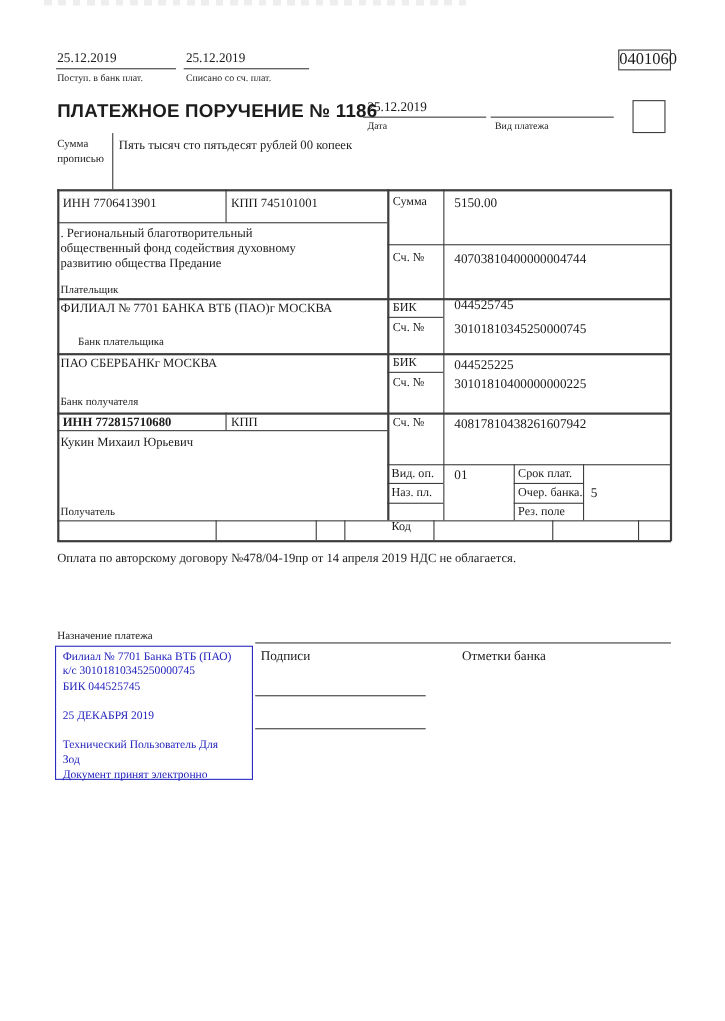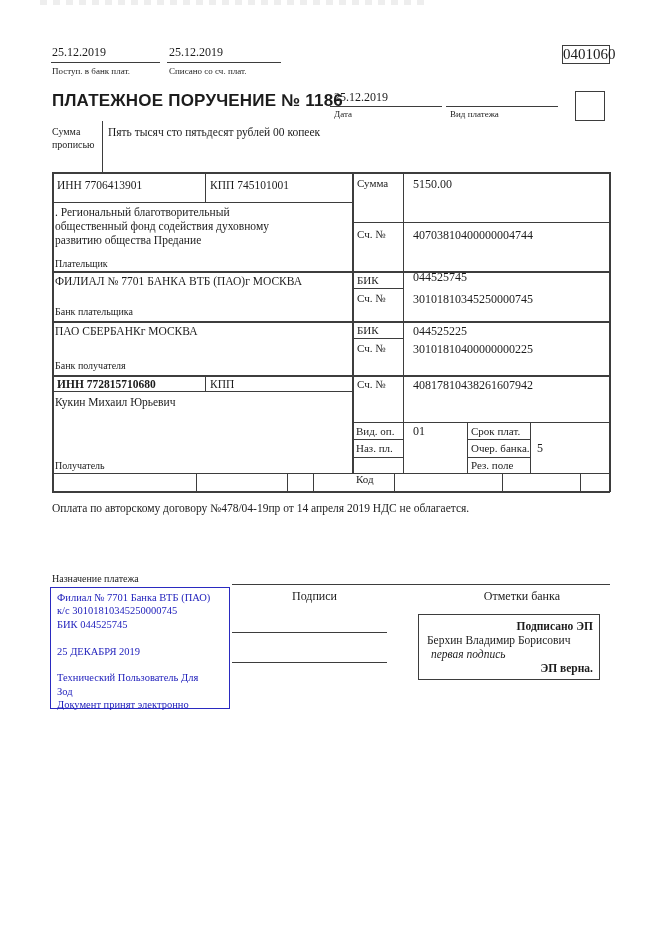--- a/index.html
+++ b/index.html
@@ -16,21 +16,21 @@
   .t115{font-size:11.5px;}
   .t12{font-size:12px;}
   .title{font-family:"Liberation Sans","DejaVu Sans",sans-serif;font-weight:bold;font-size:17px;letter-spacing:.2px;}
   .codebox{position:absolute;border:1px solid #3d3d3d;text-align:center;font-size:15px;line-height:17px;}
   .emptybox{position:absolute;border:1.5px solid #3d3d3d;background:#fff;}
   .stamp{position:absolute;left:50px;top:587px;width:180px;height:122px;border:1.5px solid #2a2ac0;
          color:#2323bd;font-size:10.5px;line-height:13.4px;padding:3px 0 0 6px;box-sizing:border-box;}
   .stamp .bl{white-space:nowrap;}
   .epbox{position:absolute;left:418px;top:614px;width:182px;height:66px;border:1.5px solid #3d3d3d;
          box-sizing:border-box;padding:4px 6px 0 8px;font-size:11.5px;line-height:14px;}
-  .center{text-align:right;}
+  .center{text-align:left;}
   .bold{font-weight:bold;}
   .italic{font-style:italic;}
   .topcut{position:absolute;left:40px;top:0;width:390px;height:5px;opacity:.10;
           background:repeating-linear-gradient(90deg,#555 0 7px,transparent 7px 13px);}
 </style>
 </head>
 <body>
 
 <div class="page">
 
@@ -105,21 +105,21 @@
 
   <div class="abs t11" style="left:357px;top:228px;">Сч. №</div>
   <div class="abs t12" style="left:413px;top:228px;">40703810400000004744</div>
   <div class="abs t10" style="left:55px;top:258px;">Плательщик</div>
 
   <div class="abs t115" style="left:55px;top:275px;">ФИЛИАЛ № 7701 БАНКА ВТБ (ПАО)г МОСКВА</div>
   <div class="abs t11" style="left:357px;top:274px;">БИК</div>
   <div class="abs t12" style="left:413px;top:270px;">044525745</div>
   <div class="abs t11" style="left:357px;top:292px;">Сч. №</div>
   <div class="abs t12" style="left:413px;top:292px;">30101810345250000745</div>
-  <div class="abs t10" style="left:55px;top:306px;">Банк плательщика</div>
+  <div class="abs t10" style="left:55px;top:306px;padding-left:16px;">Банк плательщика</div>
 
   <div class="abs t115" style="left:55px;top:325px;">ПАО СБЕРБАНКг МОСКВА</div>
   <div class="abs t11" style="left:357px;top:324px;">БИК</div>
   <div class="abs t12" style="left:413px;top:324px;">044525225</div>
   <div class="abs t11" style="left:357px;top:342px;">Сч. №</div>
   <div class="abs t12" style="left:413px;top:342px;">30101810400000000225</div>
   <div class="abs t10" style="left:55px;top:360px;">Банк получателя</div>
 
   <div class="abs t115" style="left:57px;top:378px;font-weight:bold;">ИНН 772815710680</div>
   <div class="abs t115" style="left:210px;top:378px;">КПП</div>
@@ -151,20 +151,14 @@
     <div class="bl">к/с 30101810345250000745</div>
     <div class="bl">БИК 044525745</div>
     <div class="bl">&nbsp;</div>
     <div class="bl">25 ДЕКАБРЯ 2019</div>
     <div class="bl">&nbsp;</div>
     <div class="bl">Технический Пользователь Для</div>
     <div class="bl">Зод</div>
     <div class="bl">Документ принят электронно</div>
   </div>
 
-  <div class="epbox">
-    <div class="bold center">Подписано ЭП</div>
-    <div>Берхин Владимир Борисович</div>
-    <div class="italic" style="padding-left:4px;">первая подпись</div>
-    <div class="bold center">ЭП верна.</div>
-  </div>
 
 </div>
 
 </body></html>

